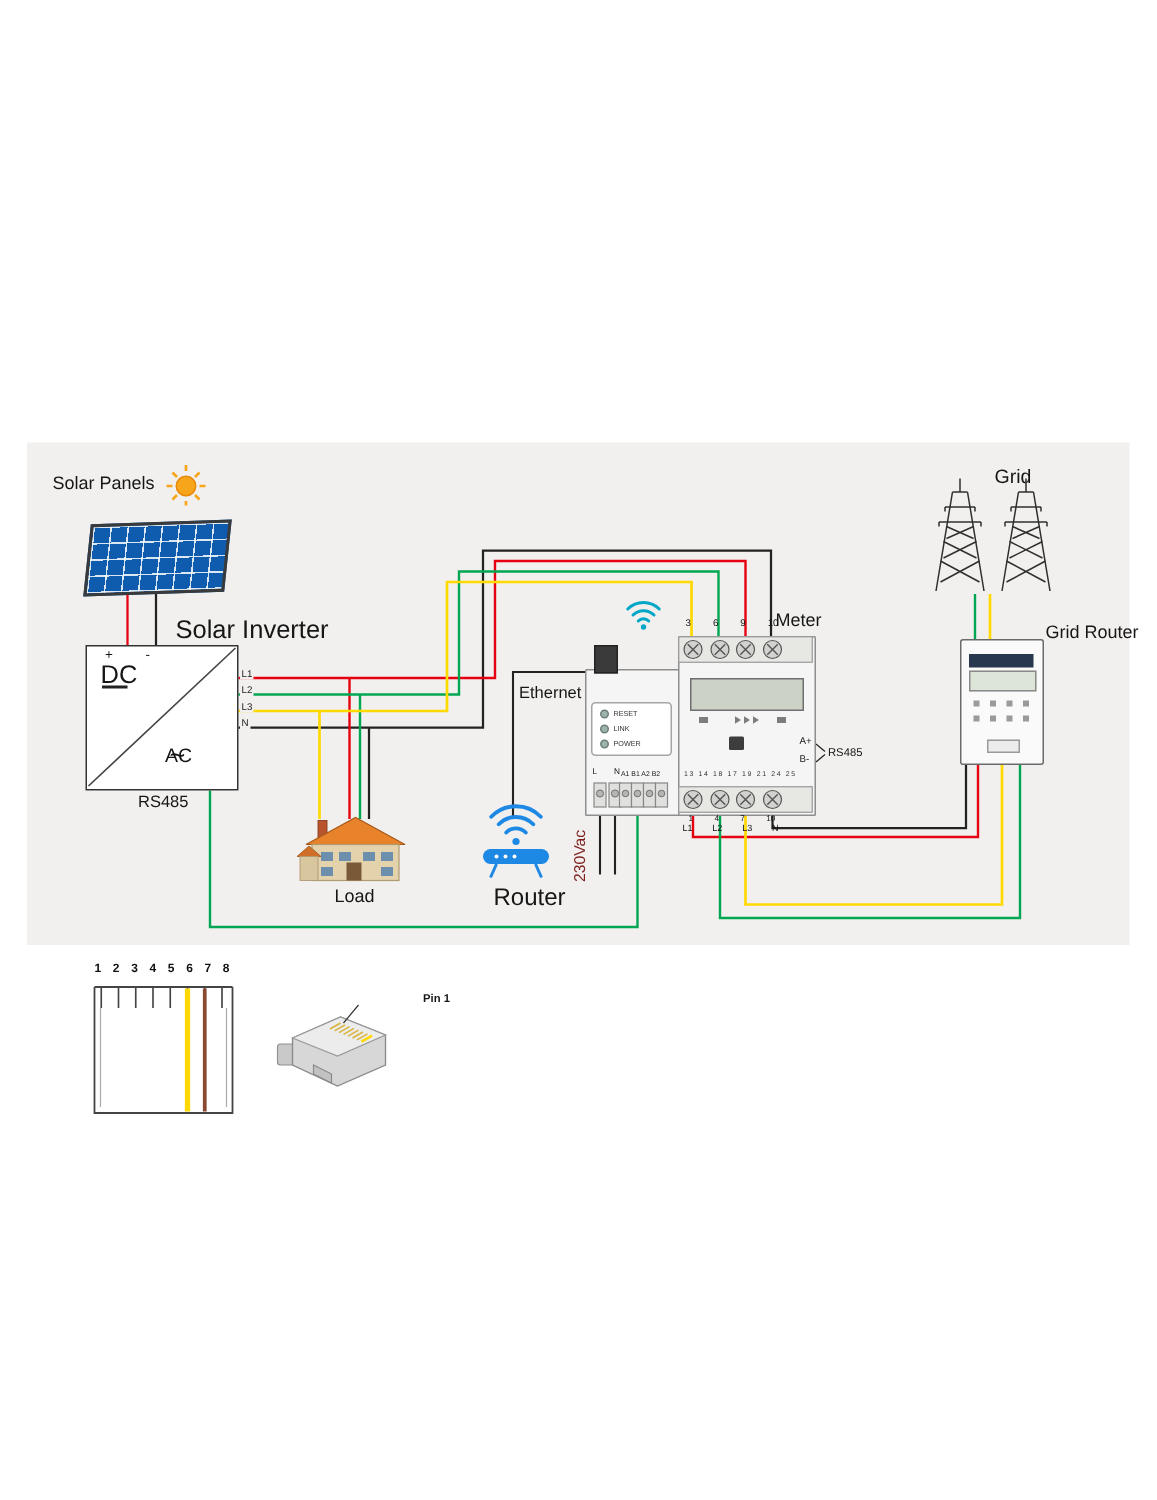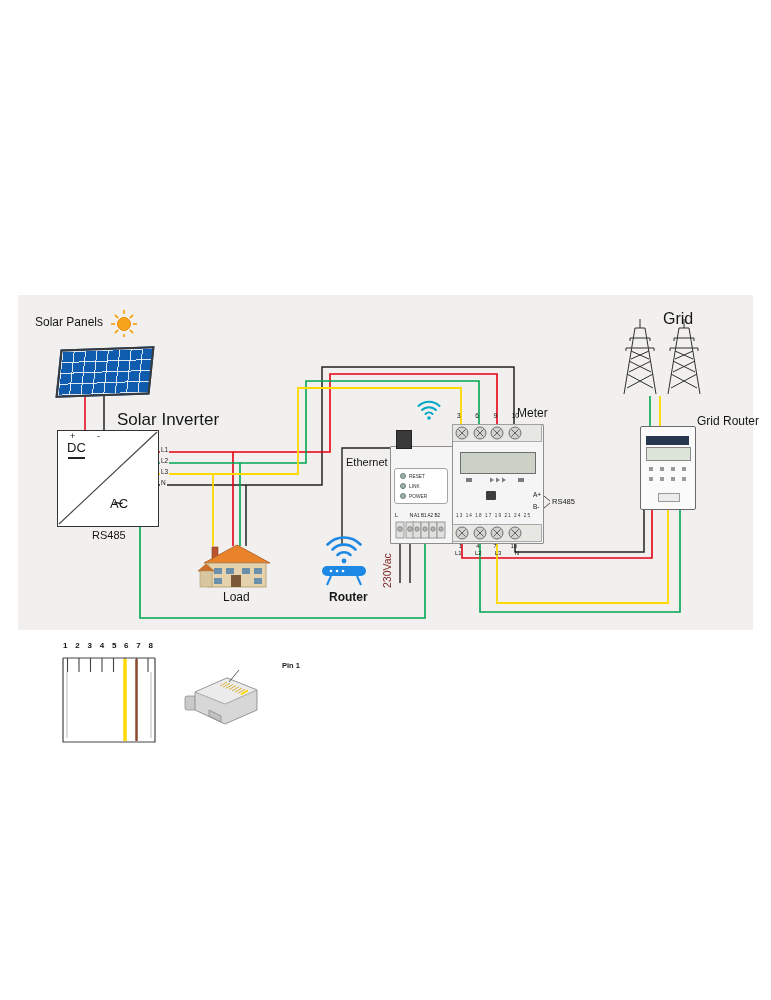--- a/index.html
+++ b/index.html
@@ -76,21 +76,21 @@
   </svg>
   <div class="solar-panel"></div>
 
   <div class="lbl" style="left:117px;top:410px;font-size:17px;">Solar Inverter</div>
   <div class="inverter">
     <svg width="100" height="95" style="position:absolute;left:0;top:0;">
       <line x1="99" y1="1" x2="1" y2="93" stroke="#444" stroke-width="1.1"></line>
     </svg>
     <div class="lbl" style="left:12px;top:0px;font-size:9px;">+</div>
     <div class="lbl" style="left:39px;top:0px;font-size:9px;">-</div>
-    <div class="lbl" style="left:9px;top:9px;font-size:13px;text-align:right;">DC</div>
+    <div class="lbl" style="left:9px;top:9px;font-size:17px;text-align:right;">DC</div>
     <div style="position:absolute;left:10px;top:26px;width:17px;height:1.5px;background:#222;"></div>
     <div class="lbl" style="left:52px;top:53px;font-size:13px;margin-top:12px;">AC</div>
     <div class="lbl" style="left:55px;top:62px;font-size:18px;">~</div>
   </div>
   <span class="term-lbl" style="left:160px;top:446px;">L1</span>
   <span class="term-lbl" style="left:160px;top:457px;">L2</span>
   <span class="term-lbl" style="left:160px;top:468px;">L3</span>
   <span class="term-lbl" style="left:160px;top:479px;">N</span>
   <div class="lbl" style="left:92px;top:529px;font-size:11px;">RS485</div>
 
@@ -119,21 +119,21 @@
     <circle cx="28" cy="27" r="2.4" fill="#1e88e5"></circle>
     <rect x="6" y="32" width="44" height="10" rx="5" fill="#1e88e5"></rect>
     <circle cx="15" cy="37" r="1.3" fill="#fff"></circle>
       <circle cx="21" cy="37" r="1.3" fill="#fff"></circle>
       <circle cx="27" cy="37" r="1.3" fill="#fff"></circle>
     <g stroke-width="2" stroke="#1e88e5">
       <line x1="15" y1="42" x2="11" y2="51"></line>
         <line x1="41" y1="42" x2="45" y2="51"></line>
     </g>
   </svg>
-  <div class="lbl" style="left:329px;top:590px;font-size:12px;font-weight:bold;">Router</div>
+  <div class="lbl" style="left:329px;top:590px;font-size:16px;">Router</div>
   <div class="lbl" style="left:346px;top:456px;font-size:11px;">Ethernet</div>
 
   <svg class="comp" style="left:416px;top:400px;" width="26" height="22">
     <g stroke-width="2" fill="none" stroke-linecap="round" stroke="#00a7c6">
       <path d="M9.5,14 A5,5 0 0 1 16.5,14"></path>
       <path d="M6,10 A10,10 0 0 1 20,10"></path>
       <path d="M2.5,6 A15,15 0 0 1 23.5,6"></path>
     </g>
     <circle cx="13" cy="18" r="1.8" fill="#00a7c6"></circle>
   </svg>
@@ -243,21 +243,21 @@
   <div class="flexrow" style="left:455px;top:550px;width:64px;font-size:6px;">
     <span>L1</span>
     <span>L2</span>
     <span>L3</span>
     <span>N</span>
   </div>
   <div class="lbl" style="left:533px;top:491px;font-size:6.5px;z-index:5;">A+</div>
   <div class="lbl" style="left:533px;top:503px;font-size:6.5px;z-index:5;">B-</div>
   <div class="lbl" style="left:552px;top:497px;font-size:7.5px;z-index:5;">RS485</div>
 
-  <div class="lbl" style="left:663px;top:310px;font-size:16px;">Grid</div>
+  <div class="lbl" style="left:663px;top:310px;font-size:13px;">Grid</div>
   <svg class="comp" style="left:618px;top:314px;" width="92" height="84">
     <g stroke="#2f2f2f" stroke-width="1" fill="none">
       <g>
         <path d="M6,80 L17,14 M38,80 L27,14 M17,14 H27 M22,14 V5"></path>
         <path d="M12,24 H32 M8,34 H36 M12,24 V27 M32,24 V27 M8,34 V37 M36,34 V37"></path>
         <path d="M9,74 L35,60 M35,74 L9,60 M11,58 L33,47 M33,58 L11,47 M13,45 L31,37 M31,45 L13,37"></path>
       </g>
       <g transform="translate(44,0)">
         <path d="M6,80 L17,14 M38,80 L27,14 M17,14 H27 M22,14 V5"></path>
         <path d="M12,24 H32 M8,34 H36 M12,24 V27 M32,24 V27 M8,34 V37 M36,34 V37"></path>

